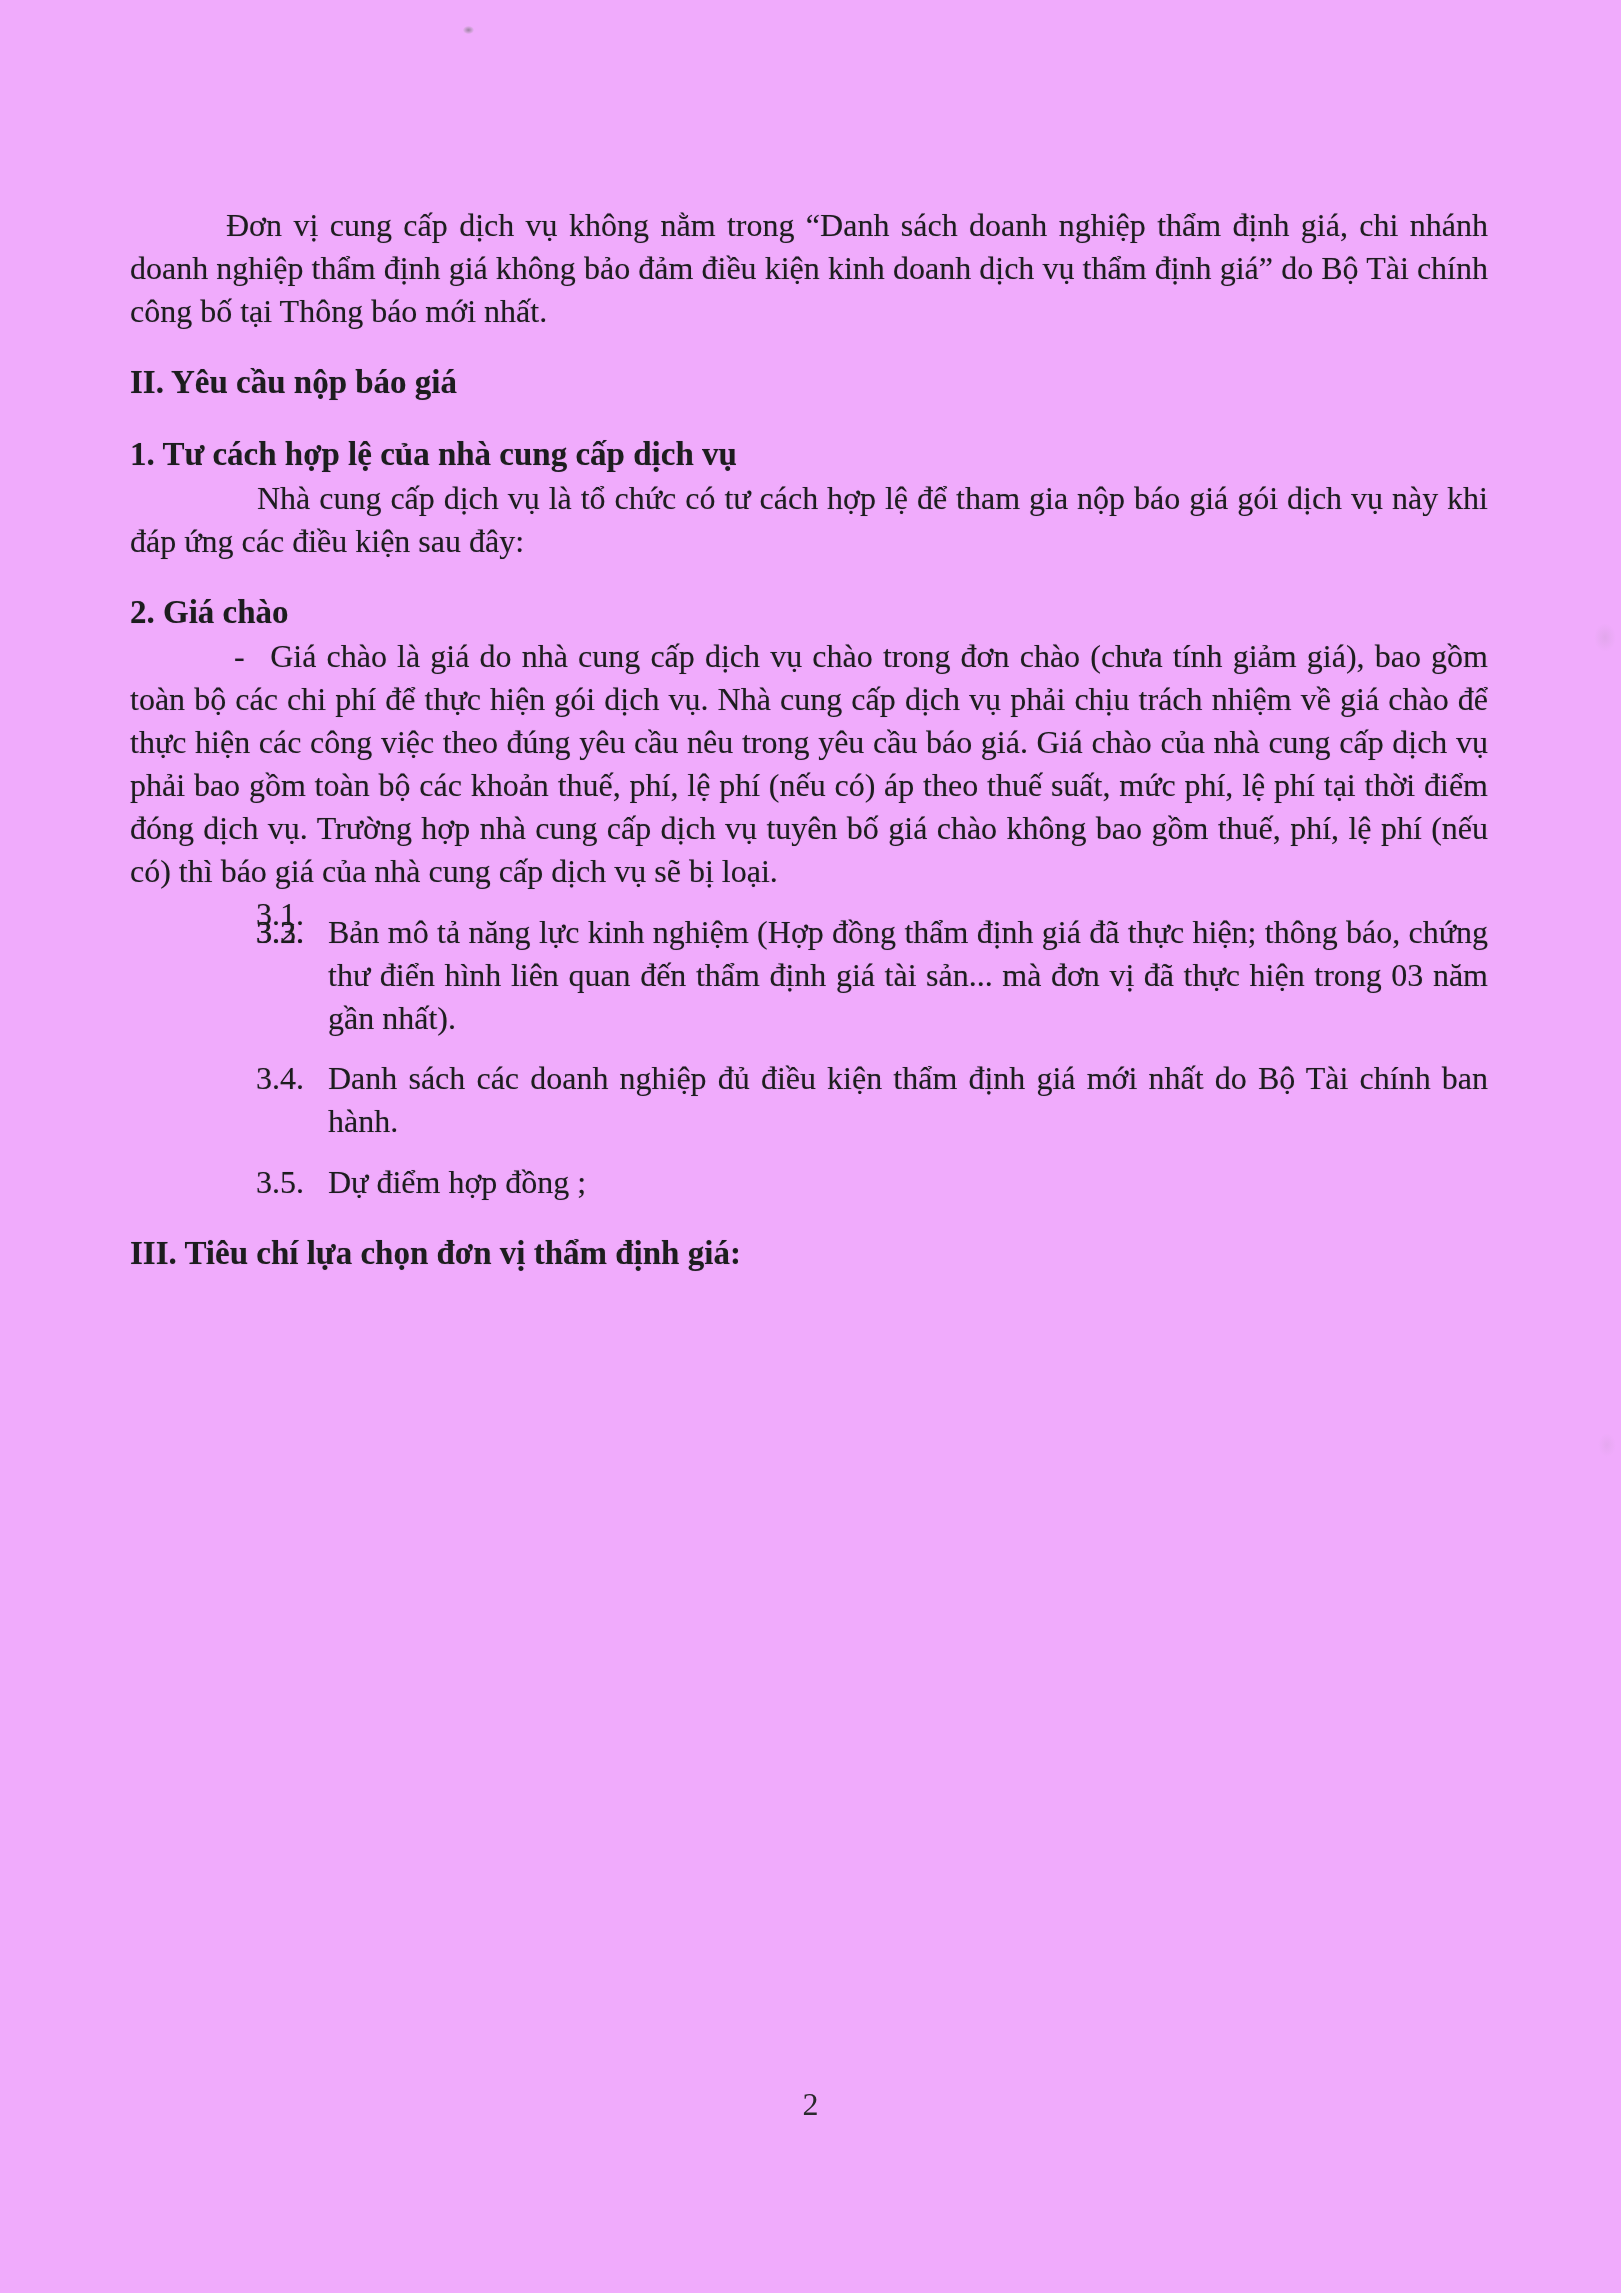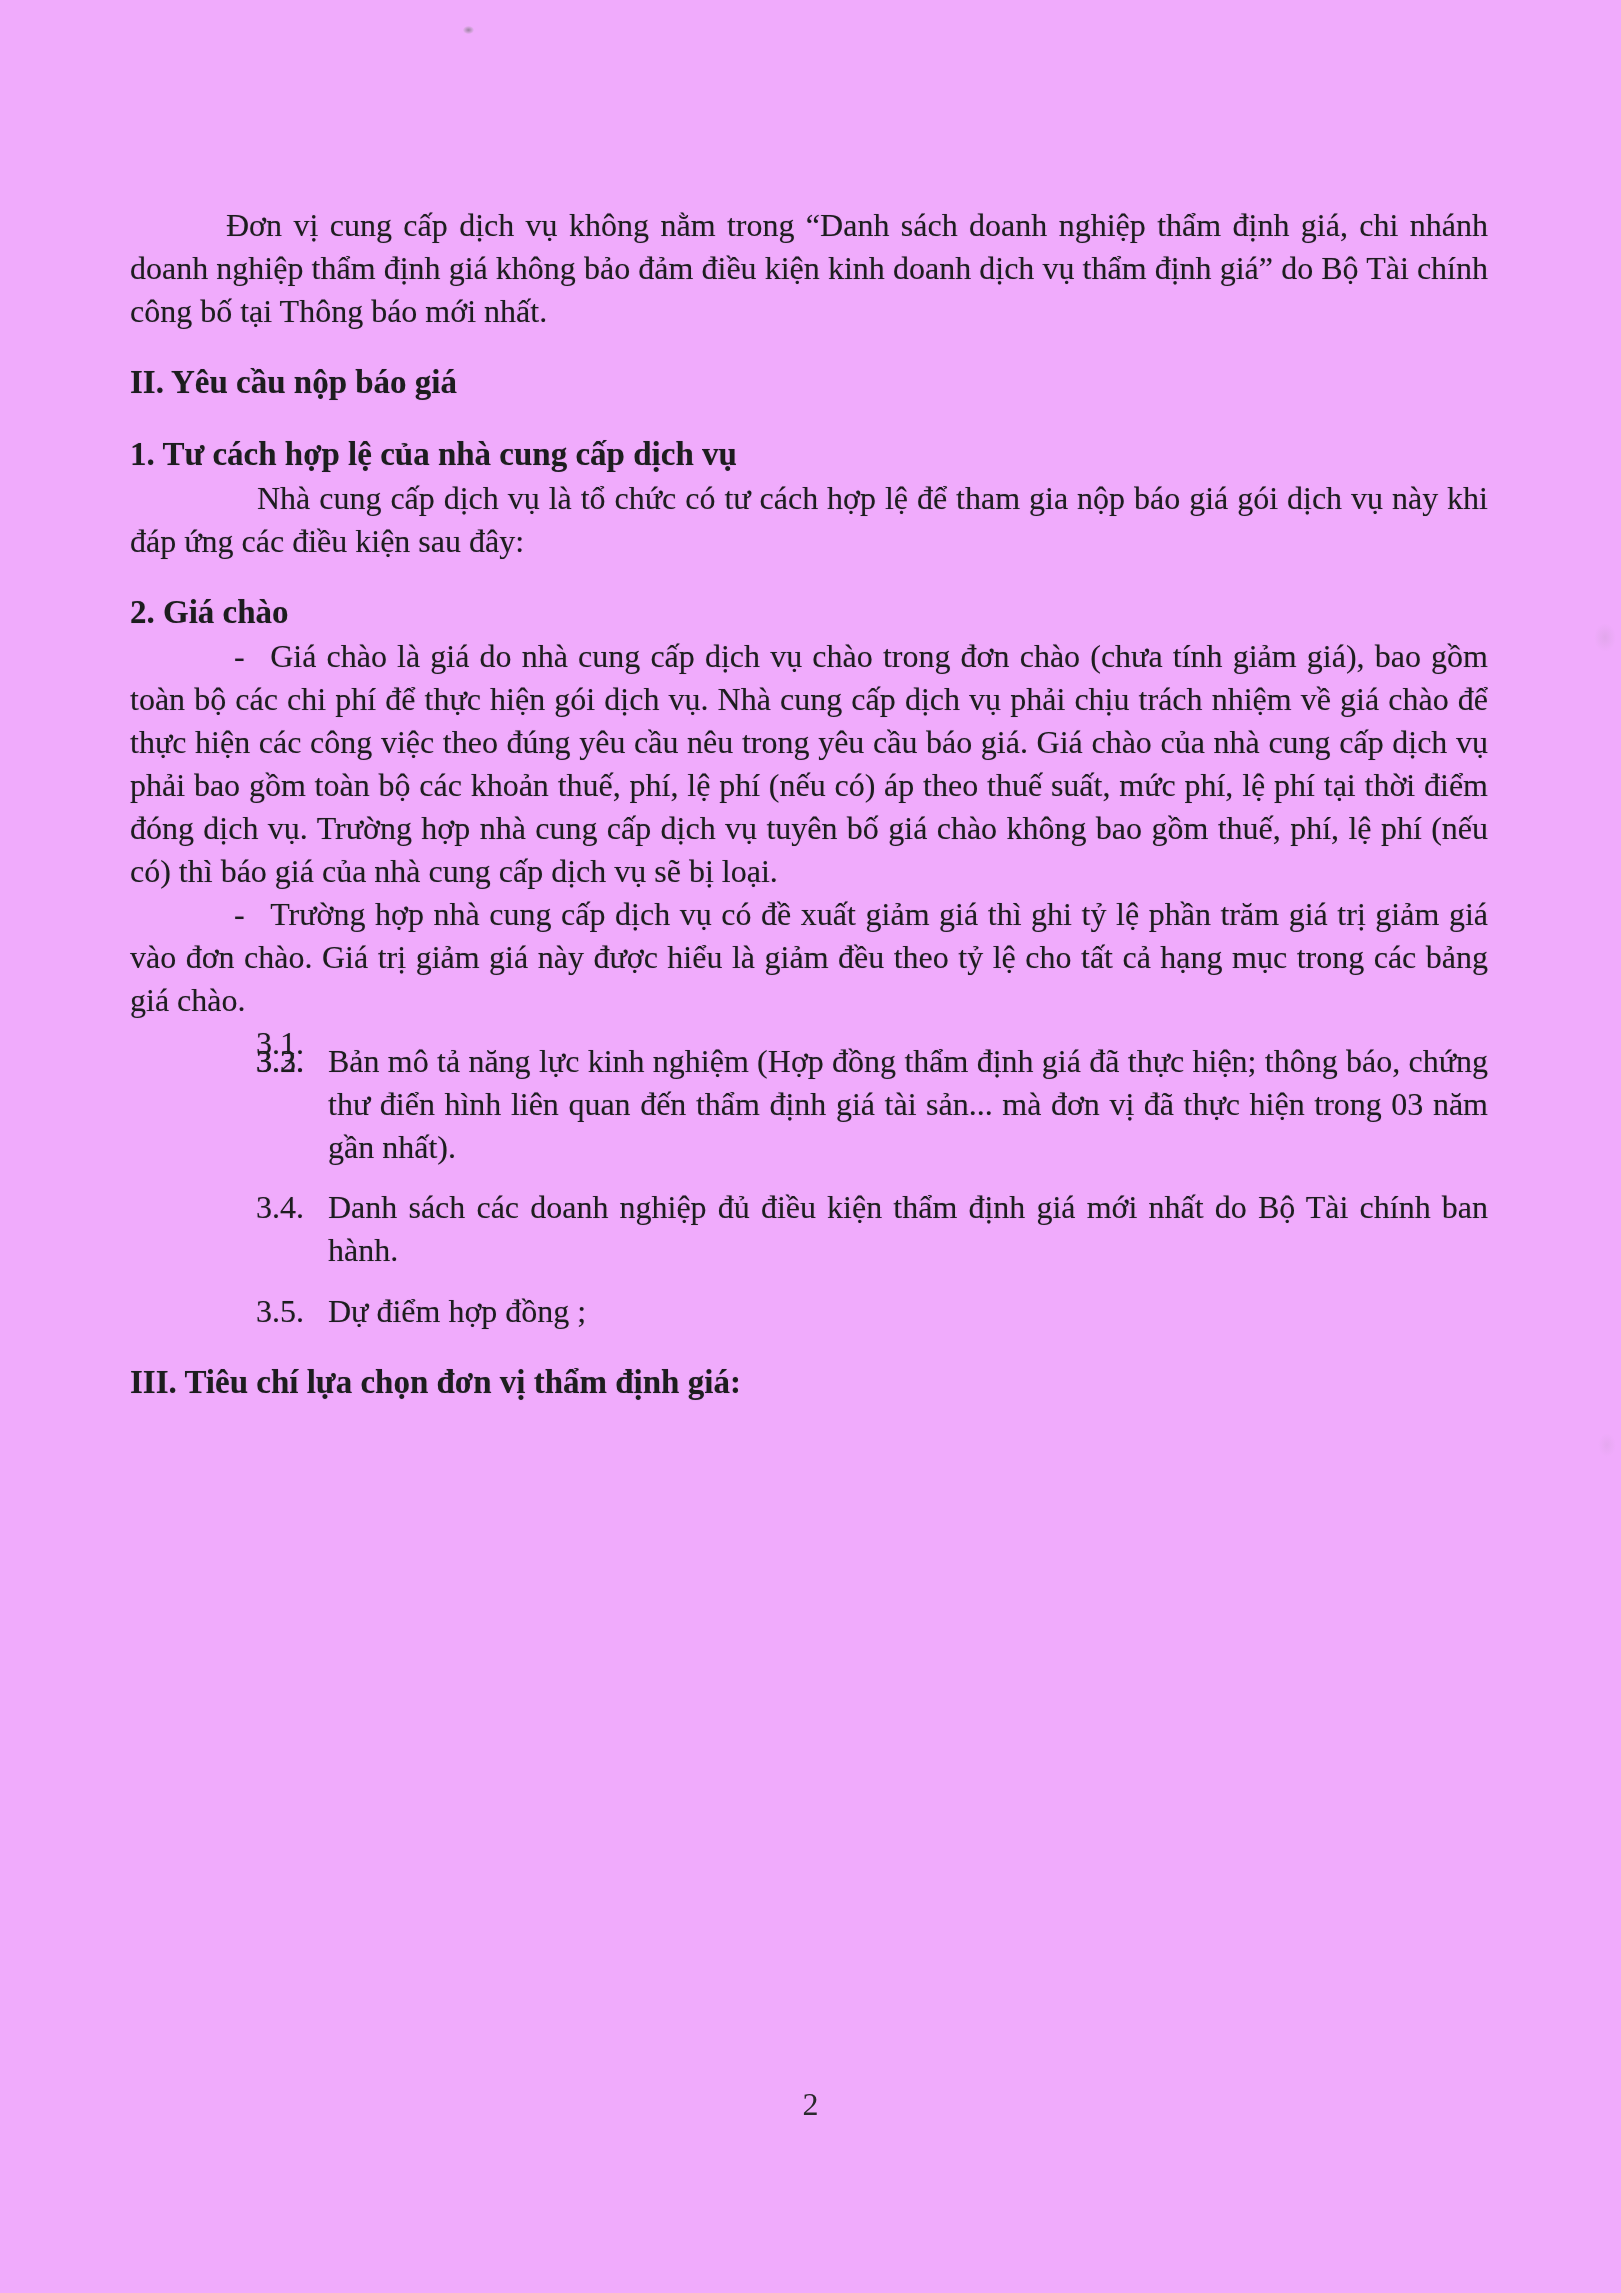--- a/index.html
+++ b/index.html
@@ -77,21 +77,20 @@
     <h3 class="heading">1. Tư cách hợp lệ của nhà cung cấp dịch vụ</h3>
 
     <p class="para">Nhà cung cấp dịch vụ là tổ chức có tư cách hợp lệ để tham gia nộp báo giá gói dịch vụ này khi đáp ứng các điều kiện sau đây:</p>
 
 
 
     <h3 class="heading">2. Giá chào</h3>
 
     <p class="para dash-para"><span class="dash">-</span><span>Giá chào là giá do nhà cung cấp dịch vụ chào trong đơn chào (chưa tính giảm giá), bao gồm toàn bộ các chi phí để thực hiện gói dịch vụ. Nhà cung cấp dịch vụ phải chịu trách nhiệm về giá chào để thực hiện các công việc theo đúng yêu cầu nêu trong yêu cầu báo giá. Giá chào của nhà cung cấp dịch vụ phải bao gồm toàn bộ các khoản thuế, phí, lệ phí (nếu có) áp theo thuế suất, mức phí, lệ phí tại thời điểm đóng dịch vụ. Trường hợp nhà cung cấp dịch vụ tuyên bố giá chào không bao gồm thuế, phí, lệ phí (nếu có) thì báo giá của nhà cung cấp dịch vụ sẽ bị loại.</span></p>
 
-    <p class="para dash-para"><span class="dash">-</span><span>Trường hợp nhà cung cấp dịch vụ có đề xuất giảm giá thì ghi tỷ lệ phần trăm giá trị giảm giá vào đơn chào. Giá trị giảm giá này được hiểu là giảm đều theo tỷ lệ cho tất cả hạng mục trong các bảng giá chào.</span></p>
 
 
     <div class="hang-item">
       <span class="hang-num">3.1.</span>
     </div>
 
     <div class="hang-item">
       <span class="hang-num">3.2.</span>
     </div>
 

